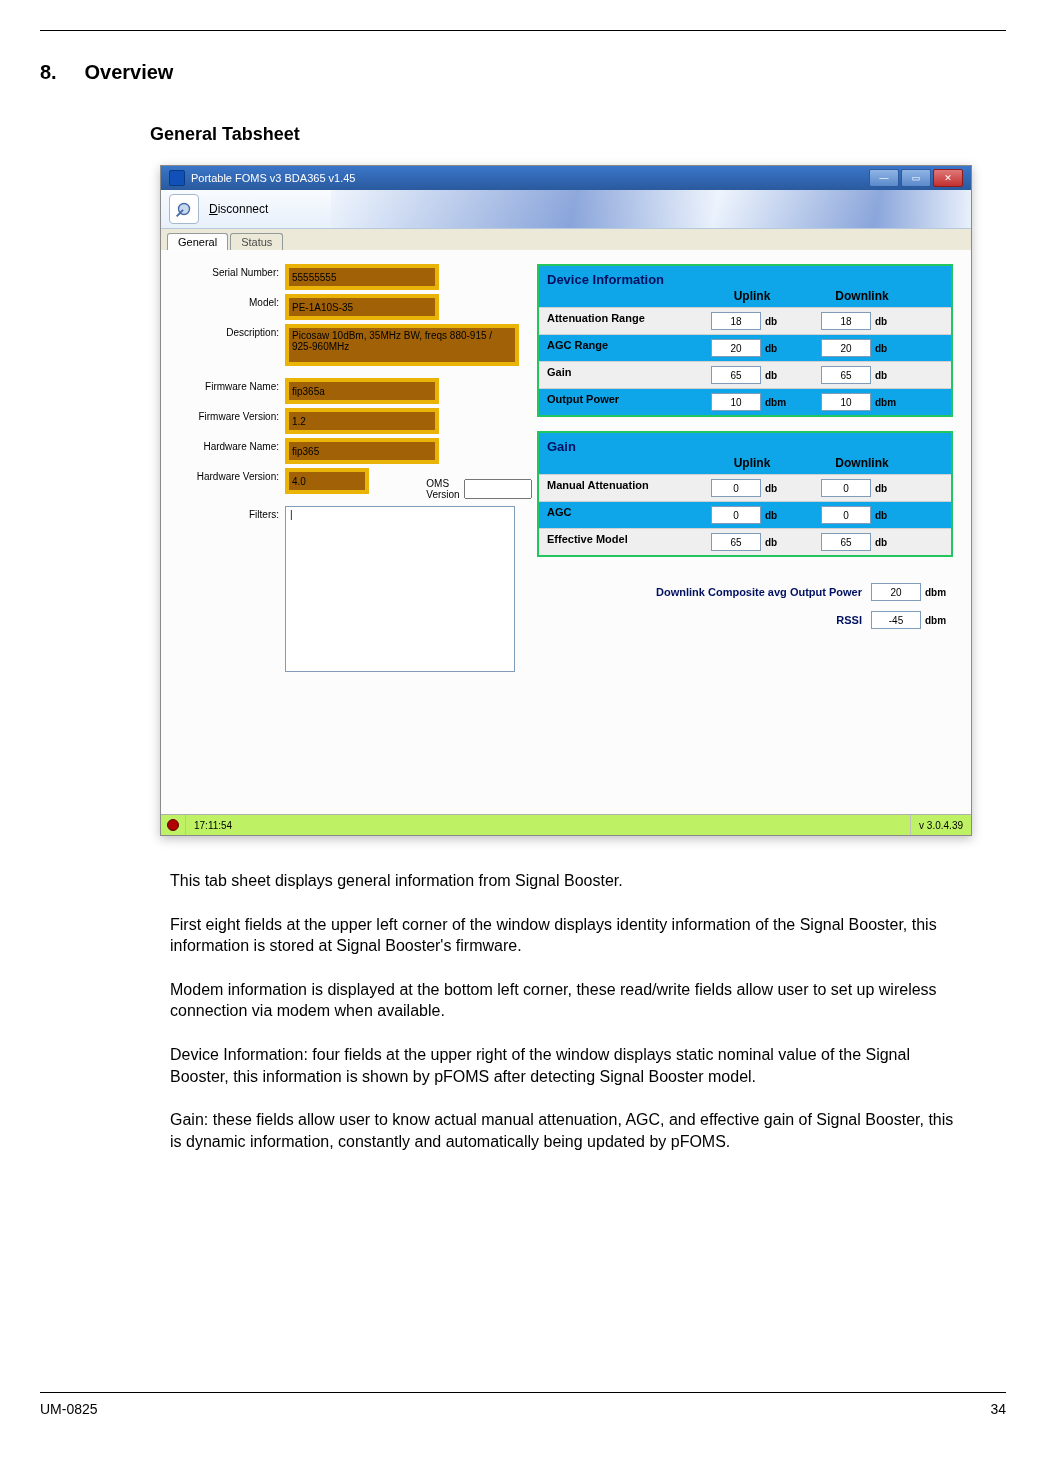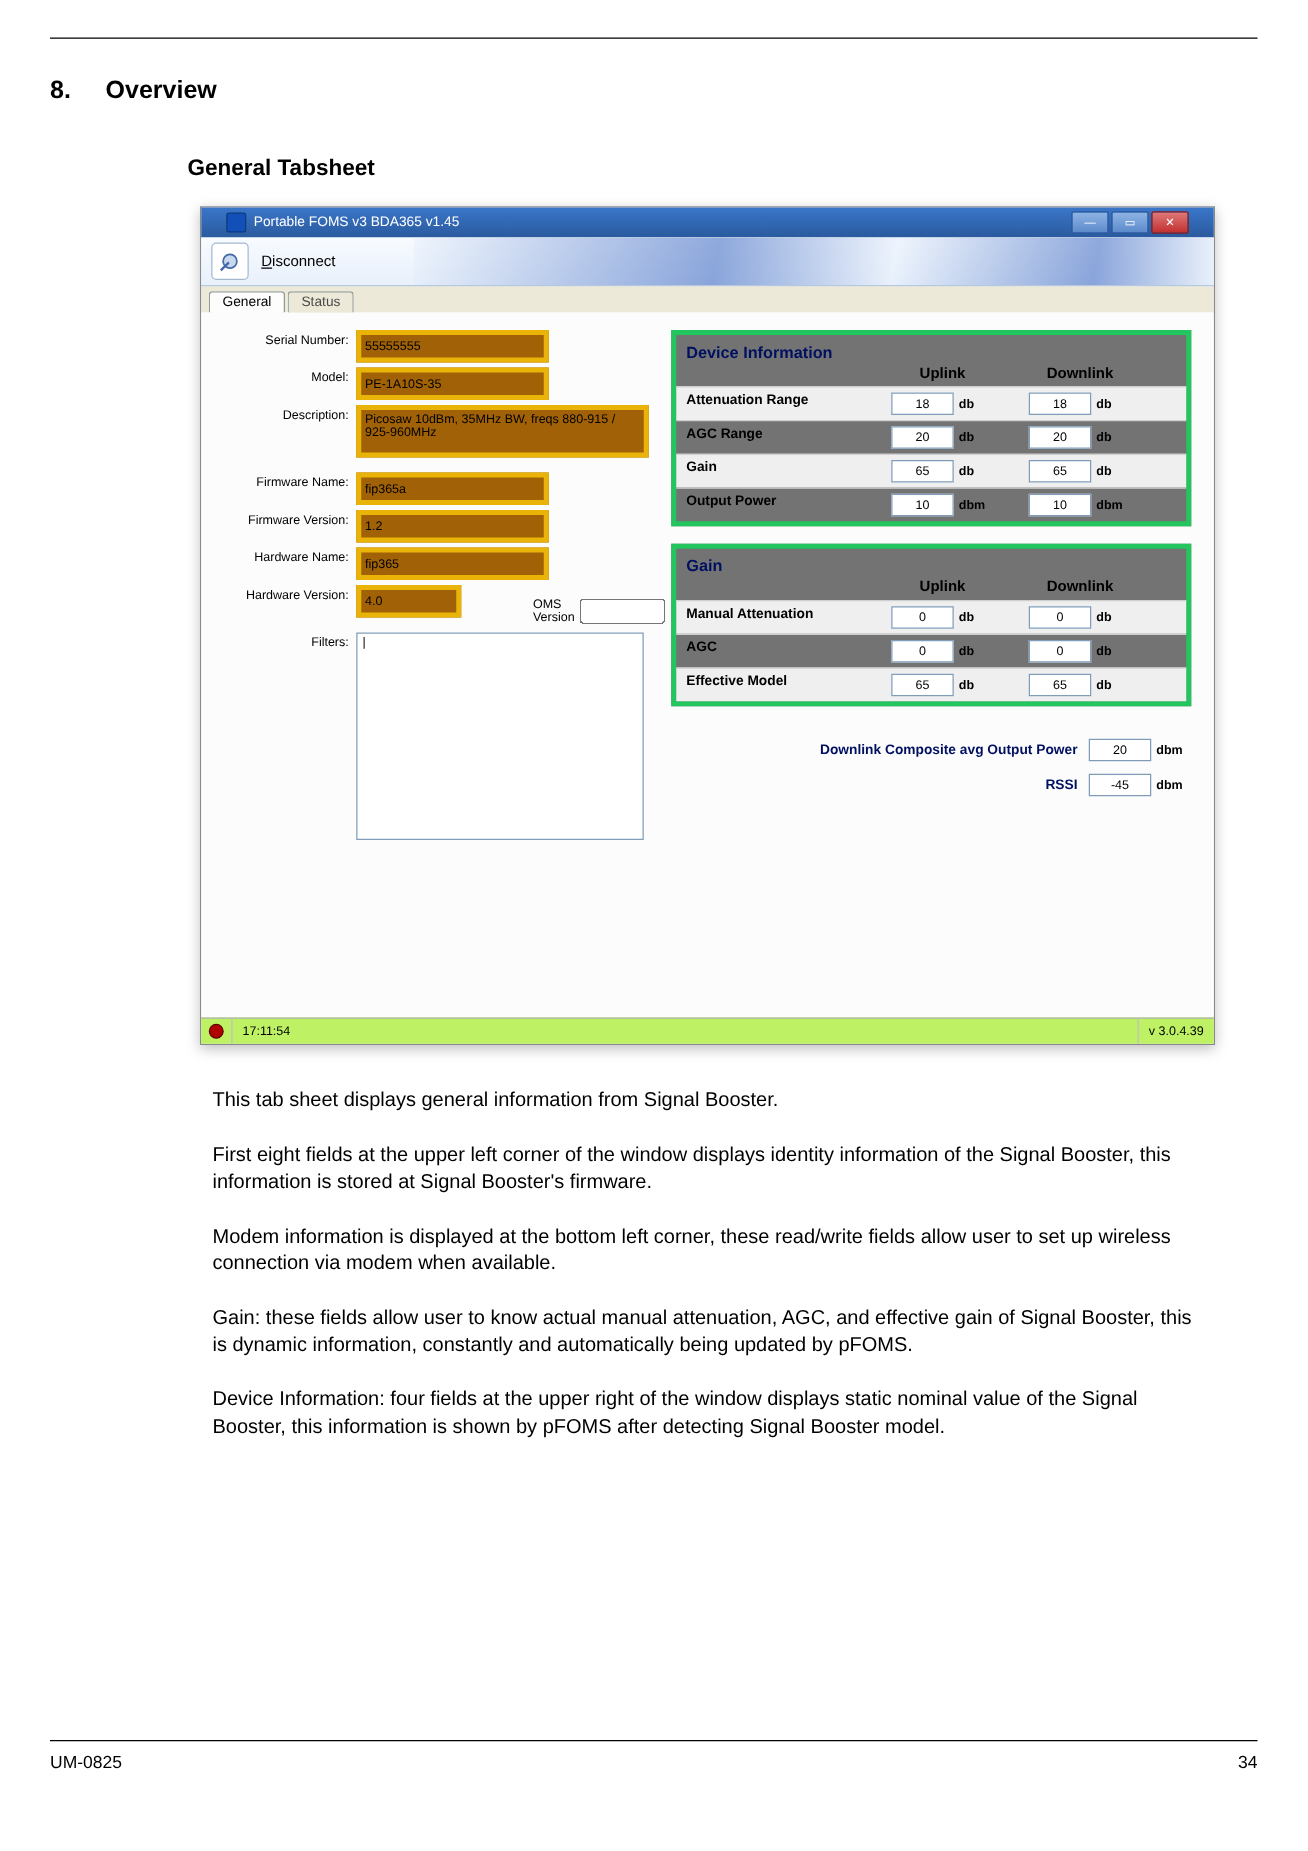--- a/index.html
+++ b/index.html
@@ -25,21 +25,21 @@
     box-shadow: 0 3px 10px rgba(0,0,0,0.25);
     font-family: "Segoe UI", Tahoma, sans-serif;
     font-size: 11px;
     color: #000;
   }
   .titlebar {
     background: linear-gradient(#3a76c9, #2a5a9e);
     color: #fff;
     display: flex; align-items: center;
     height: 24px;
-    padding: 0 20px;
+    padding: 0 8px;
   }
   .titlebar .app-icon {
     width: 14px; height: 14px;
     background: #1050b8; border: 1px solid #0a3a80;
     margin-right: 6px; border-radius: 2px;
   }
   .titlebar .title-text { flex: 1; font-size: 11px; }
   .win-btn {
     width: 28px; height: 16px; margin-left: 2px;
     background: linear-gradient(#8fb4e4,#5b8acb);
@@ -78,21 +78,21 @@
   .field-row label { width:100px; text-align:right; font-size:10px; padding-right:6px; padding-top:3px; color:#000; }
   .field-row input, .field-row textarea {
     font-family:inherit; font-size:10px;
     border:4px solid #eab308; background:#a16207; padding:2px 3px;
   }
   .field-row input { height:14px; width:140px; }
   .field-row textarea { width:220px; height:30px; resize:none; }
   .filters-box { width:220px; height:160px; border:1px solid #7f9db9; background:#fff; font-size:10px; padding:2px 4px; }
   .oms-row{ display:flex; align-items:center; margin-top:-20px; margin-left:260px; font-size:10px;justify-content:center; }
   .oms-row input{ width:60px; height:14px; margin-left:4px; }
-  .panel { border:4px solid #22c55e; background:#737373; margin-bottom:14px; }
+  .panel { border:2px solid #22c55e; background:#0ea5e9; margin-bottom:14px; }
   .panel-title { font-weight:bold; font-size:13px; color:#001060; padding:6px 8px 2px 8px; }
   .col-hdr { display:flex; padding:0 8px 4px 8px; font-weight:bold; font-size:12px; }
   .col-hdr .spacer{ width:150px; }
   .col-hdr .c{ width:110px; text-align:center; }
   .prow { display:flex; border-top:1px solid #d0d0d0; padding:4px 8px; }
   .prow:nth-child(odd){ background:#efeff0; }
   .prow .plabel{ width:150px; font-weight:bold; font-size:11px; }
   .pcell{ width:110px; display:flex; align-items:center; justify-content:center; gap:4px; }
   .pcell input{ width:44px; height:14px; text-align:center; border:1px solid #7f9db9; font-size:10px; }
   .pcell .unit{ font-weight:bold; font-size:10px; width:28px; text-align:left; }
@@ -302,21 +302,21 @@
     <div class="status-cell">17:11:54</div>
     <div class="status-spacer"></div>
     <div class="status-cell">v 3.0.4.39</div>
   </div>
 </div>
 
 <div class="body-text">
   <p>This tab sheet displays general information from Signal Booster.</p>
   <p>First eight fields at the upper left corner of the window displays identity information of the Signal Booster, this information is stored at Signal Booster's firmware.</p>
   <p>Modem information is displayed at the bottom left corner, these read/write fields allow user to set up wireless connection via modem when available.</p>
+  <p>Device Information: four fields at the upper right of the window displays static nominal value of the Signal Booster, this information is shown by pFOMS after detecting Signal Booster model.</p>
   <p>Gain: these fields allow user to know actual manual attenuation, AGC, and effective gain of Signal Booster, this is dynamic information, constantly and automatically being updated by pFOMS.</p>
-  <p>Device Information: four fields at the upper right of the window displays static nominal value of the Signal Booster, this information is shown by pFOMS after detecting Signal Booster model.</p>
 </div>
 
 <div class="bottom-rule"></div>
 <div class="footer">
   <span>UM-0825</span>
   <span>34</span>
 </div>
 
 </body></html>

